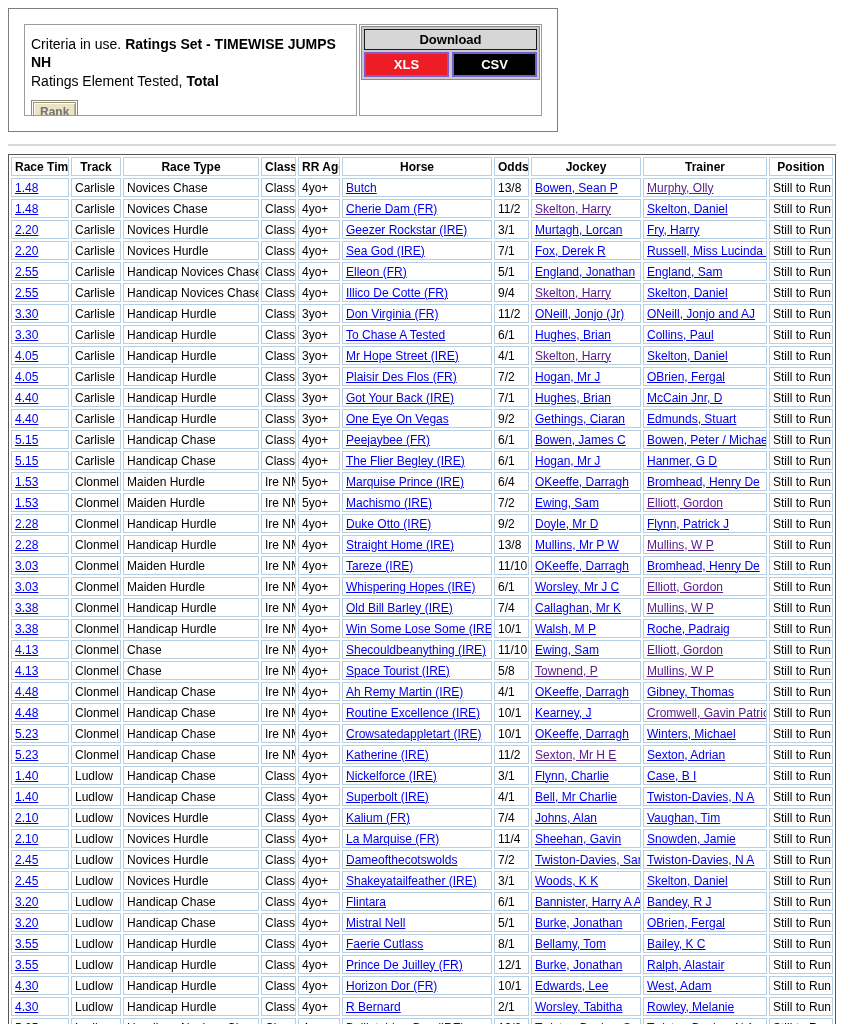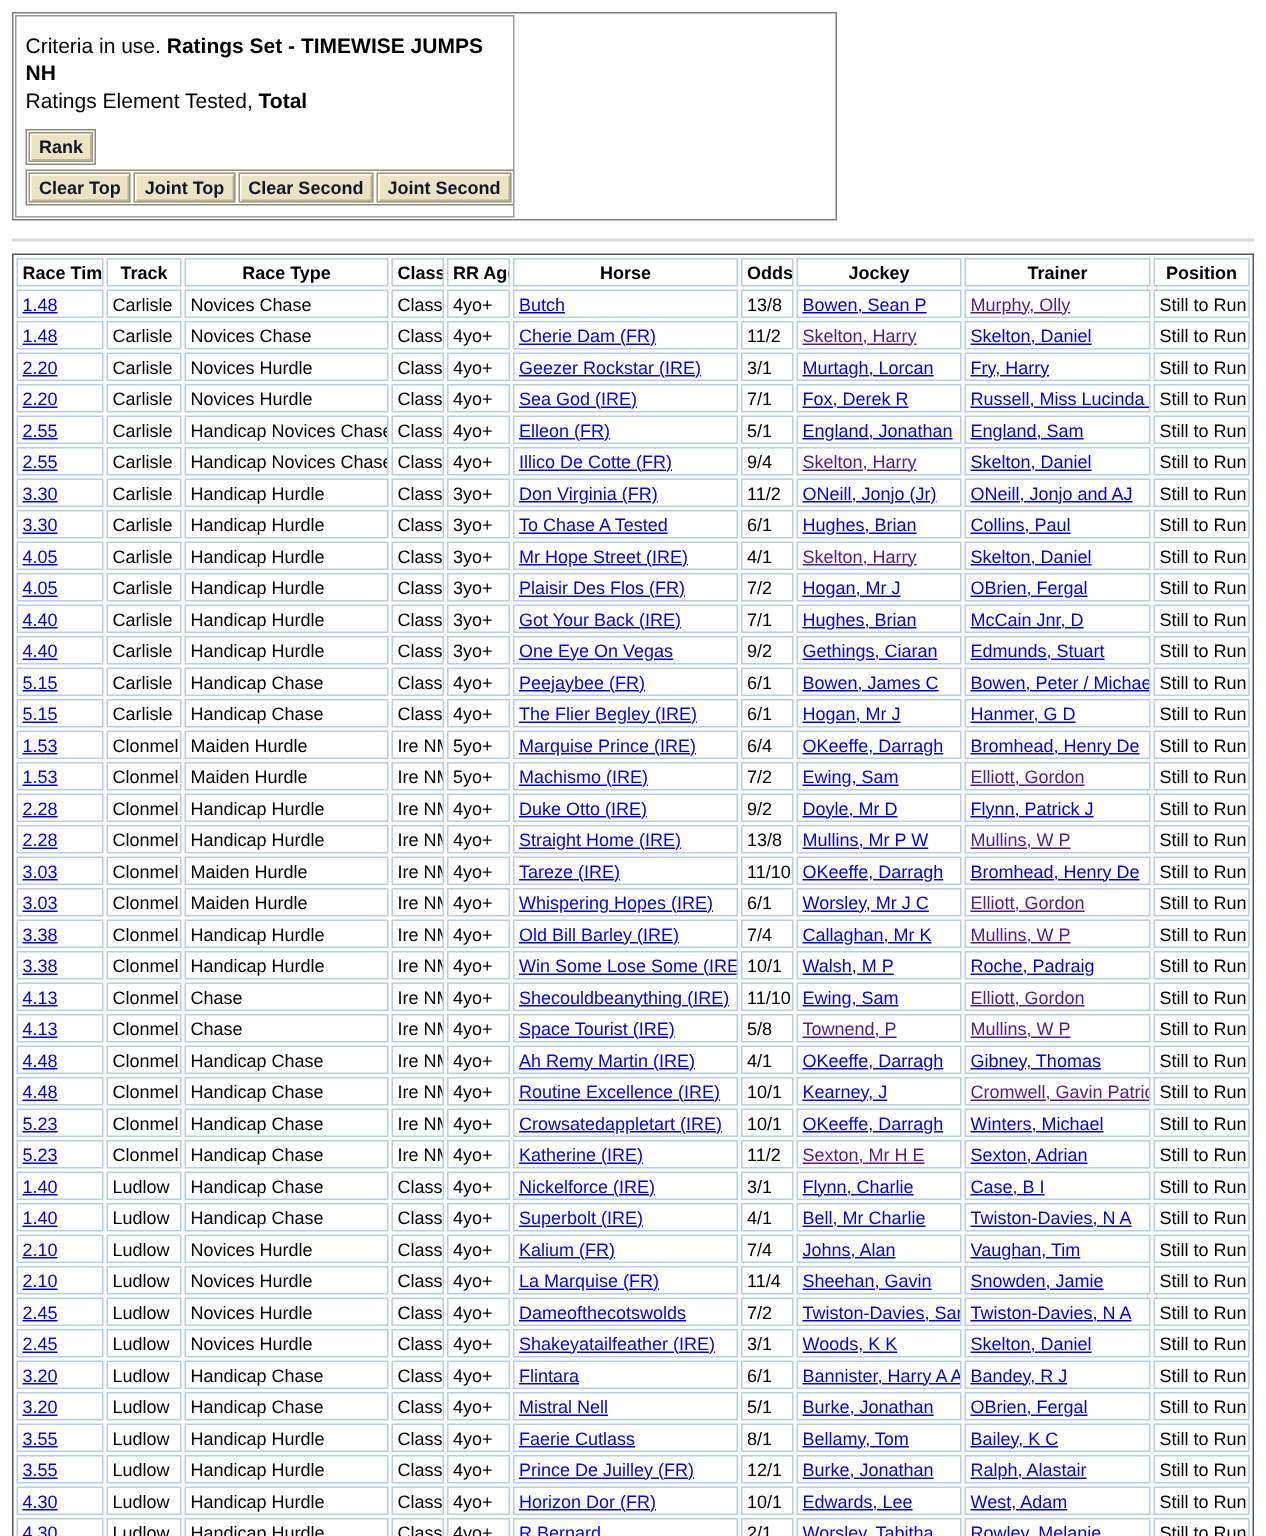--- a/index.html
+++ b/index.html
@@ -3,37 +3,37 @@
 <meta charset="utf-8">
 <style>
   html,body { margin:0; padding:0; background:#fff; }
   body {
     width:844px; height:1024px; box-sizing:border-box; padding:8px;
     font-family:"Liberation Sans", sans-serif; color:#000; font-size:12px;
   }
 
   
   .top-wrap {
-    display:flex; width:550px; height:139px; box-sizing:border-box;
-    border:1px solid #7e7e7e; padding:1px; gap:2px; background:#fff;
+    display:flex; width:550px; height:124px; box-sizing:border-box;
+    border:1px solid #7e7e7e; padding:15px; gap:2px; background:#fff;
   }
   .cell-left {
     flex:0 0 333px; box-sizing:border-box; border:1px solid #9c9c9c;
     padding:4px 6px; overflow:hidden;
   }
   .cell-right {
     flex:1; box-sizing:border-box; border:1px solid #9c9c9c; padding:1px;
   }
   .criteria-text { font-size:14px; line-height:1.32; margin:6px 0 4px; }
 
   .btnbox { display:inline-block; border:1px solid #8f8c74; padding:1px; background:#fff; }
   .btnrow { display:flex; gap:2px; }
   .ui-btn {
     font-family:"Liberation Sans", sans-serif; font-weight:bold; font-size:12px;
-    color:#0f172a; background:#ebe4c4; border:1px solid #9a9781;
+    color:#737373; background:#ebe4c4; border:1px solid #9a9781;
     box-shadow: inset 1px 1px 0 #fffef4, inset -1px -1px 0 #b9b493;
     padding:2px 6px; white-space:nowrap; cursor:pointer;
   }
   .rank-wrap { margin-top:6px; }
   .row-wrap  { margin-top:3px; }
 
   
   .dl-table { background:#c9c9c9; border:1px solid #8a8a8a; padding:2px; }
   .dl-head {
     background:#d6d6d6; border:1px solid #1a1a1a; text-align:center;
@@ -76,20 +76,29 @@
     <div class="btnbox rank-wrap">
       <button class="ui-btn" style="background: rgb(235, 228, 196);">Rank</button>
     </div>
     <div class="btnbox row-wrap">
       <div class="btnrow">
           <button class="ui-btn">Clear Top</button>
           <button class="ui-btn">Joint Top</button>
           <button class="ui-btn">Clear Second</button>
           <button class="ui-btn">Joint Second</button>
         </div>
+    </div>
+  </div>
+  <div class="cell-right">
+    <div class="dl-table">
+      <div class="dl-head">Download</div>
+      <div class="dl-btns">
+        <a class="dl-btn dl-xls" style="background: rgb(238, 28, 37);">XLS</a>
+        <a class="dl-btn dl-csv" style="background: rgb(0, 0, 0);">CSV</a>
+      </div>
     </div>
   </div>
 </div>
 
 <hr class="divider">
 
 <table class="main">
   <colgroup>
     <col style="width:58px">
       <col style="width:50px">

